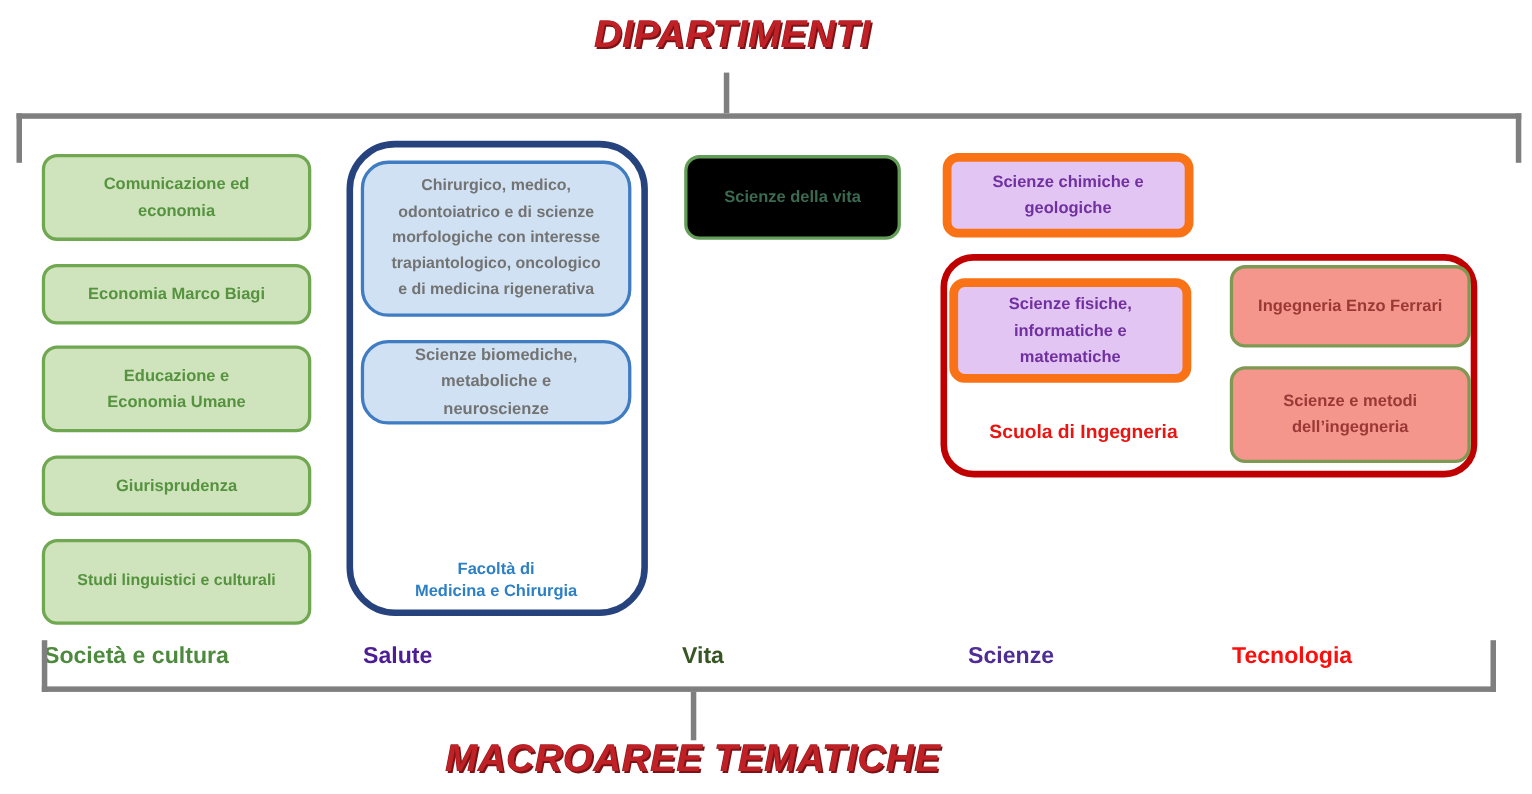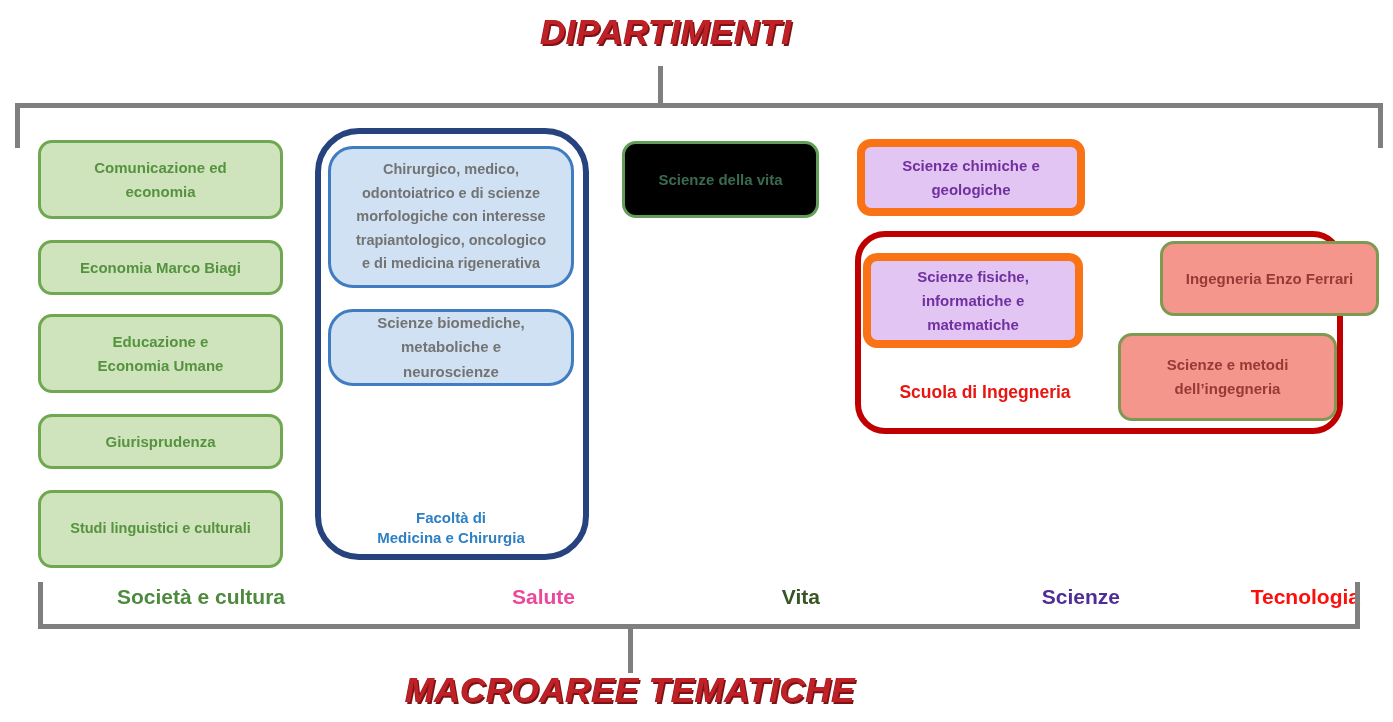--- a/index.html
+++ b/index.html
@@ -90,27 +90,27 @@
     font-weight: bold;
     white-space: pre-line;
   }
   .label-medicina { left: 320px; top: 508px; width: 262px; font-size: 15px; line-height: 1.35; color: #2e80c4; }
   .label-ingegneria { left: 860px; top: 382px; width: 250px; font-size: 17.5px; color: #e81612; }
 
   
   .macroarea {
     position: absolute;
     top: 585px;
-    text-align: right;
+    text-align: left;
     font-weight: bold;
     font-size: 21px;
     white-space: nowrap;
   }
   .ma-societa    { left: 40px;   width: 245px; color: #4d8a3e; }
-  .ma-salute     { left: 330px;  width: 245px; color: #ec4899; }
+  .ma-salute     { left: 330px;  width: 245px; color: #4c1d95; }
   .ma-vita       { left: 620px;  width: 200px; color: #375623; }
   .ma-scienze    { left: 880px;  width: 240px; color: #4f2d96; }
   .ma-tecnologia { left: 1120px; width: 240px; color: #fb0f0c; }
 </style>
 </head>
 <body>
 
 <div class="canvas">
 
   <div class="big-title" style="left: 466px; top: 12px; width: 400px;">DIPARTIMENTI</div>
@@ -140,21 +140,21 @@
 
   <div class="box teal" style="left: 622px; top: 141px; width: 197px; height: 77px;">Scienze della vita</div>
 
   <div class="box purple" style="left: 857px; top: 139px; width: 228px; height: 77px;">Scienze chimiche e
 geologiche</div>
 
   <div class="container-ingegneria"></div>
   <div class="box purple" style="left: 863px; top: 253px; width: 220px; height: 95px;">Scienze fisiche,
 informatiche e
 matematiche</div>
-  <div class="box salmon" style="left: 1118px; top: 241px; width: 219px; height: 75px; margin-left: 42px;">Ingegneria Enzo Ferrari</div>
+  <div class="box salmon" style="left: 1118px; top: 241px; width: 219px; height: 75px;">Ingegneria Enzo Ferrari</div>
   <div class="box salmon" style="left: 1118px; top: 333px; width: 219px; height: 88px;">Scienze e metodi
 dell’ingegneria</div>
   <div class="group-label label-ingegneria">Scuola di  Ingegneria</div>
 
   <div class="macroarea ma-societa">Società e cultura</div>
   <div class="macroarea ma-salute">Salute</div>
   <div class="macroarea ma-vita">Vita</div>
   <div class="macroarea ma-scienze">Scienze</div>
   <div class="macroarea ma-tecnologia">Tecnologia</div>
 

